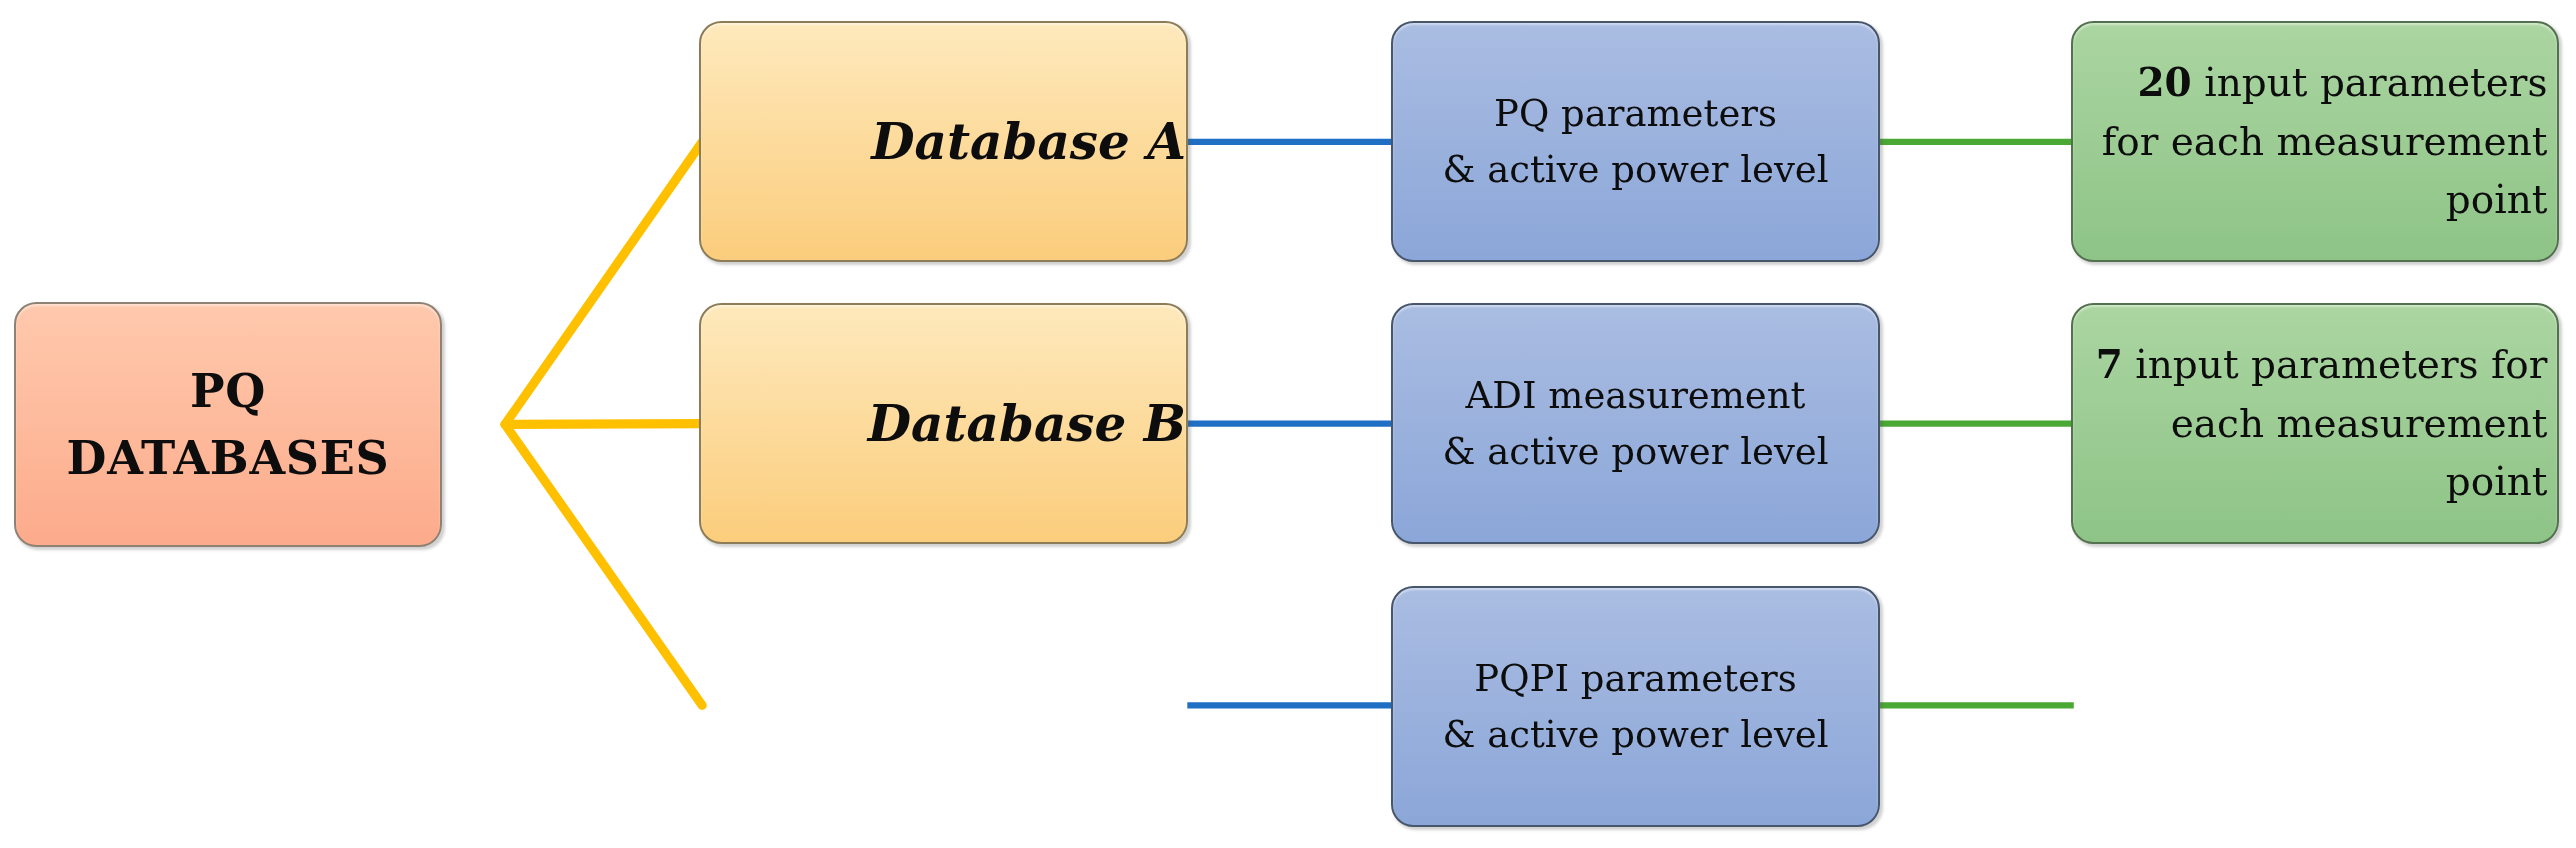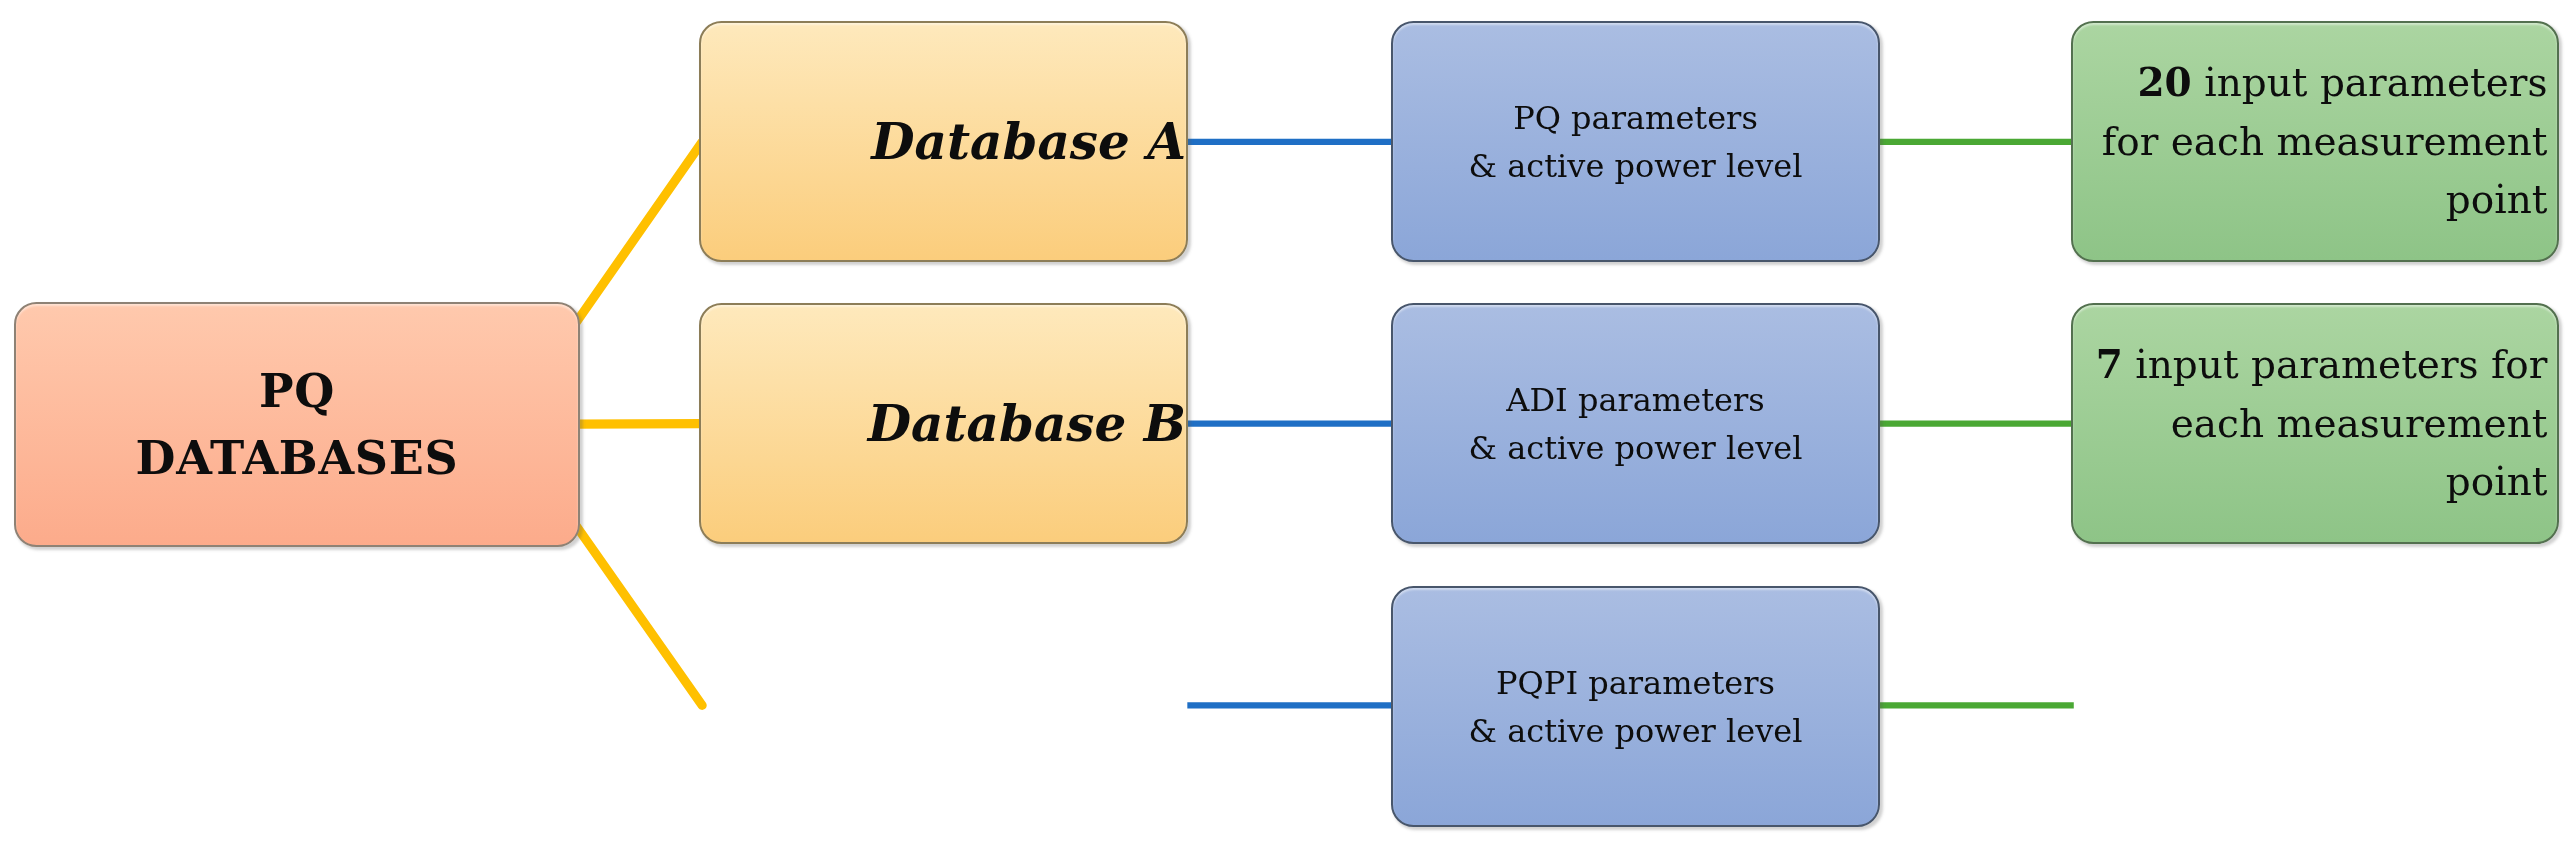--- a/index.html
+++ b/index.html
@@ -25,21 +25,21 @@
   .conn-green{stroke:var(--line_green);stroke-width:9;stroke-linecap:butt;}
   .node{
     position:absolute;
     box-sizing:border-box;
     border-radius:22.4px;
     display:flex;align-items:center;justify-content:center;
     text-align:center;
     box-shadow:inset 0 2.1px 2.1px rgba(255,255,255,.45), 2.1px 2.8px 2.8px rgba(90,90,90,.28);
   }
   .node-root{
-    left:14px;top:302px;width:566px;height:245px;
+    left:14px;top:302px;width:428px;height:245px;
     background:linear-gradient(180deg,var(--salmon_top),var(--salmon_bot));
     border:2.1px solid var(--salmon_border);
     align-items:center;
   }
   .node-db{
     left:699px;width:489px;height:241px;
     background:linear-gradient(180deg,var(--gold_top),var(--gold_bot));
     border:2.1px solid var(--gold_border);
     justify-content:flex-end;
   }
@@ -49,21 +49,21 @@
     border:2.1px solid var(--blue_border);
   }
   .node-inputs{
     left:2071px;width:488px;height:241px;
     background:linear-gradient(180deg,var(--green_top),var(--green_bot));
     border:2.1px solid var(--green_border);
   }
   .row-1{top:21px;} .row-2{top:303px;} .row-3{top:586px;}
   .root-label{font-weight:bold;font-size:46px;line-height:1.45;letter-spacing:0.7px;}
   .db-label{font-weight:bold;font-style:italic;font-size:50px;}
-  .params-label{font-size:32px;line-height:1.5;}
+  .params-label{font-size:37px;line-height:1.5;}
   .params-label div{white-space:nowrap;}
   .inputs-label{font-size:39px;line-height:1.5;max-width:465px;margin:0 auto;text-align:right;}
   .inputs-label .num{font-weight:bold;}
 </style>
 </head>
 <body>
 
 <div id="canvas">
 
   <svg id="connectors" viewBox="0 0 3684 1213" xmlns="http://www.w3.org/2000/svg">
@@ -96,21 +96,21 @@
   </div>
   <div class="node node-inputs row-1">
     <div class="inputs-label"><span class="num">20</span><span> input parameters for each measurement point</span></div>
   </div>
 
   <div class="node node-db row-2">
     <div class="db-label">Database B</div>
   </div>
   <div class="node node-params row-2">
     <div class="params-label">
-      <div>ADI parameters</div>
+      <div>ADI measurement</div>
       <div>&amp; active power level</div>
     </div>
   </div>
   <div class="node node-inputs row-2">
     <div class="inputs-label"><span class="num">7</span><span> input parameters for each measurement point</span></div>
   </div>
 
   <div class="node node-params row-3">
     <div class="params-label">
       <div>PQPI parameters</div>

